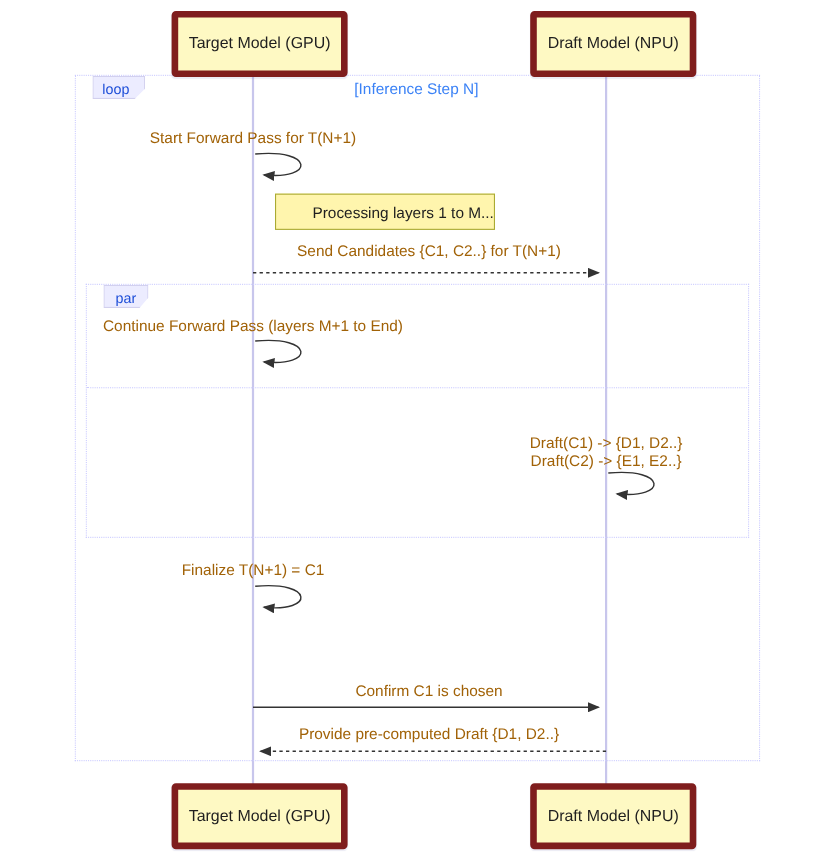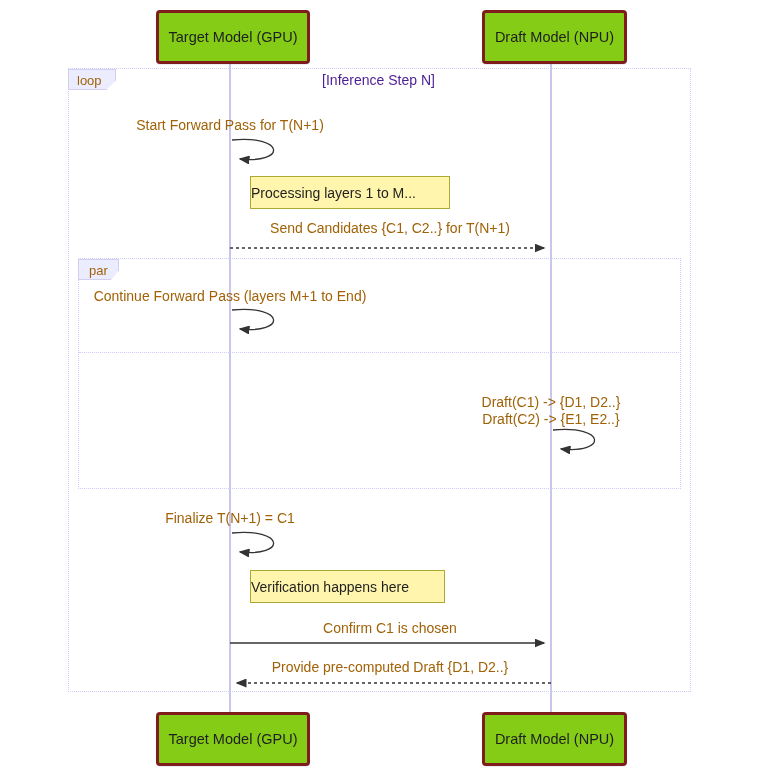--- a/index.html
+++ b/index.html
@@ -1,37 +1,37 @@
 <!DOCTYPE html>
 <html><head>
 <meta charset="utf-8">
 <style>
   html,body{margin:0;padding:0;background:#ffffff;}
   .canvas{
     position:relative;width:760px;height:775px;background:#ffffff;
     font-family:"Liberation Sans", sans-serif;color:#333;overflow:hidden;
   }
   .actor{
-    position:absolute;background:#84cc16;border:3px solid #7f1d1d;border-radius:4px;
+    position:absolute;background:#fef9c3;border:6px solid #7f1d1d;border-radius:4px;
     display:flex;align-items:center;justify-content:center;
     font-size:14.5px;color:#1f1f1f;box-shadow:0 1px 1px rgba(120,120,180,0.15);
   }
   .lifeline{position:absolute;width:1.5px;background:#c8c6ec;}
   .frame{position:absolute;border:1.4px dotted #ccccff;}
   .frame-tab{
     position:absolute;background:#ECECFF;border:1px solid #d2d0ee;
     clip-path:polygon(0 0,100% 0,100% 55%,80% 100%,0 100%);
-    font-size:13px;color:#a16207;line-height:21px;padding-left:8px;box-sizing:border-box;
+    font-size:13px;color:#1d4ed8;line-height:21px;padding-left:8px;box-sizing:border-box;margin-left:16px;
   }
-  .frame-title{position:absolute;text-align:center;font-size:14px;color:#4c1d95;}
+  .frame-title{position:absolute;text-align:center;font-size:14px;color:#3b82f6;}
   .divider{position:absolute;border-top:1.4px dotted #ccccff;}
   .msg{position:absolute;text-align:center;font-size:14px;color:#a16207;white-space:nowrap;}
   .note{
     position:absolute;background:#FFF5AD;border:1px solid #AAAA33;
-    display:flex;align-items:center;justify-content:flex-start;
+    display:flex;align-items:center;justify-content:flex-end;
     font-size:14px;color:#1f1f1f;box-sizing:border-box;
   }
   .overlay{position:absolute;left:0;top:0;pointer-events:none;}
 </style>
 </head>
 <body>
 
 <div class="canvas">
 
   <div class="lifeline" style="left:229px;top:58px;height:656px;"></div>
@@ -67,23 +67,20 @@
 
   <div class="msg" style="left:240px;top:220px;width:300px;">Send Candidates {C1, C2..} for T(N+1)</div>
 
   <div class="msg" style="left:80px;top:288px;width:300px;">Continue Forward Pass (layers M+1 to End)</div>
 
   <div class="msg" style="left:401px;top:394px;width:300px;line-height:17px;">Draft(C1) -&gt; {D1, D2..}</div>
   <div class="msg" style="left:401px;top:411px;width:300px;line-height:17px;">Draft(C2) -&gt; {E1, E2..}</div>
 
   <div class="msg" style="left:80px;top:510px;width:300px;">Finalize T(N+1) = C1</div>
 
-  <div class="note" style="left:250px;top:570px;width:195px;height:33px;">
-    <span>Verification happens here</span>
-  </div>
 
   <div class="msg" style="left:240px;top:620px;width:300px;">Confirm C1 is chosen</div>
 
   <div class="msg" style="left:240px;top:659px;width:300px;">Provide pre-computed Draft {D1, D2..}</div>
 
   <svg class="overlay" width="760" height="775" viewBox="0 0 760 775">
     <defs>
       <marker id="ah" markerWidth="11" markerHeight="9" refX="9.5" refY="4.5" orient="auto" markerUnits="userSpaceOnUse">
         <path d="M0,0 L11,4.5 L0,9 z" fill="#333"></path>
       </marker>

